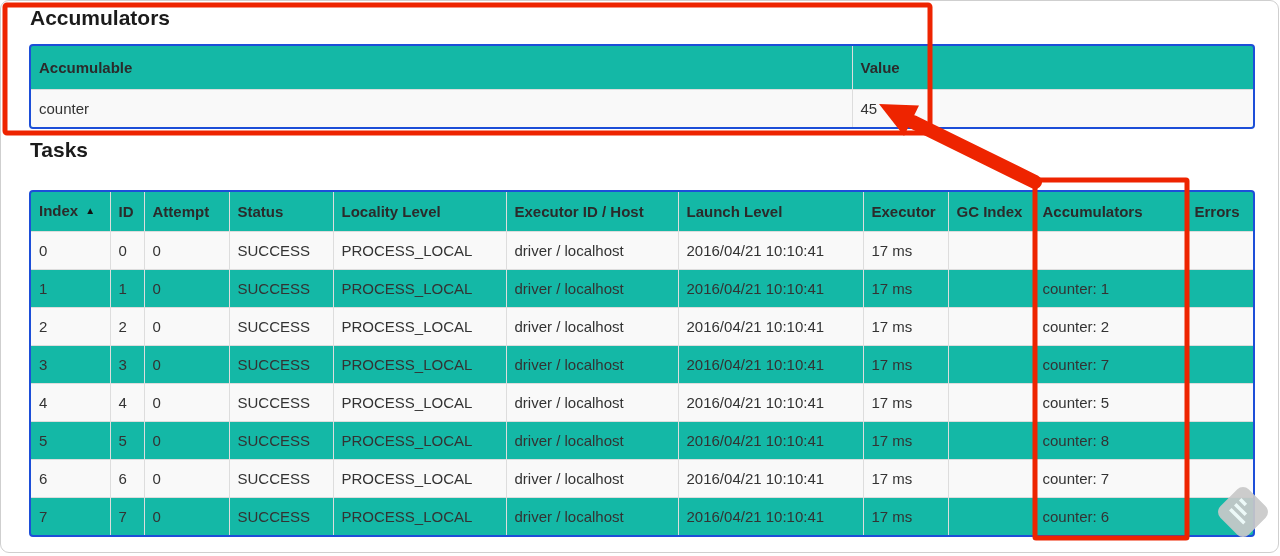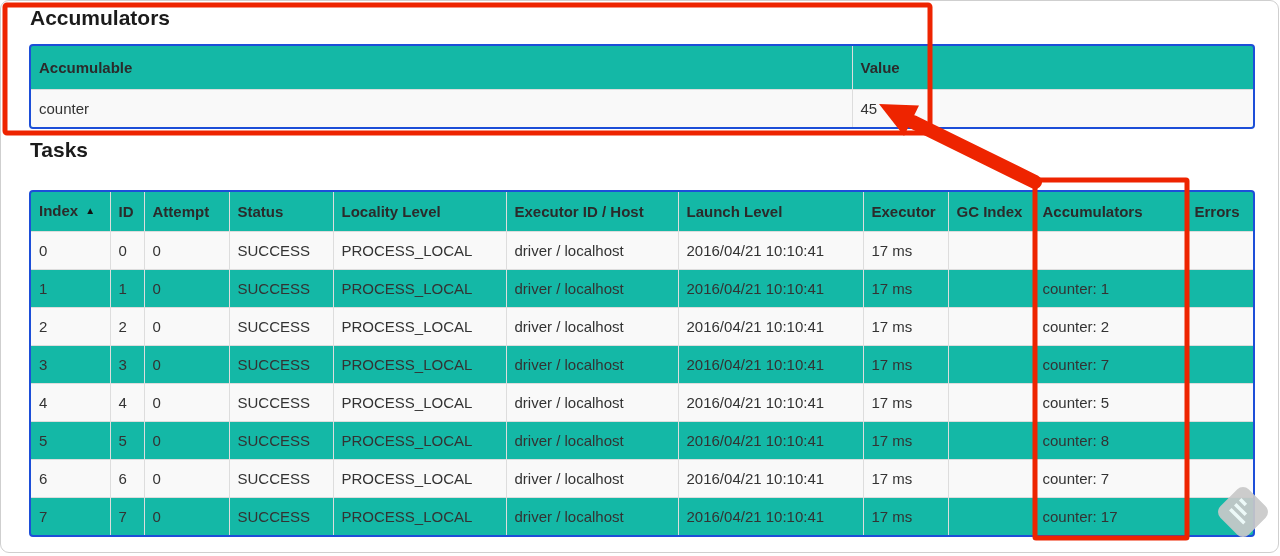--- a/index.html
+++ b/index.html
@@ -194,21 +194,21 @@
         <tr>
           <td>7</td>
           <td>7</td>
           <td>0</td>
           <td>SUCCESS</td>
           <td>PROCESS_LOCAL</td>
           <td>driver / localhost</td>
           <td>2016/04/21 10:10:41</td>
           <td>17 ms</td>
           <td></td>
-          <td>counter: 17</td>
+          <td>counter: 6</td>
           <td></td>
         </tr>
       </tbody>
     </table>
 </div>
 
 <svg id="annotation-overlay" width="1280" height="556">
   <rect x="5" y="5" width="925" height="128" rx="2" fill="none" stroke-width="5" stroke="#ee2400"></rect>
   <rect x="1035" y="180" width="152" height="358" rx="1" fill="none" stroke-width="5" stroke="#ee2400"></rect>
   <line x1="1035" y1="182" x2="913" y2="122" stroke-width="14" stroke-linecap="round" stroke="#ee2400"></line>

